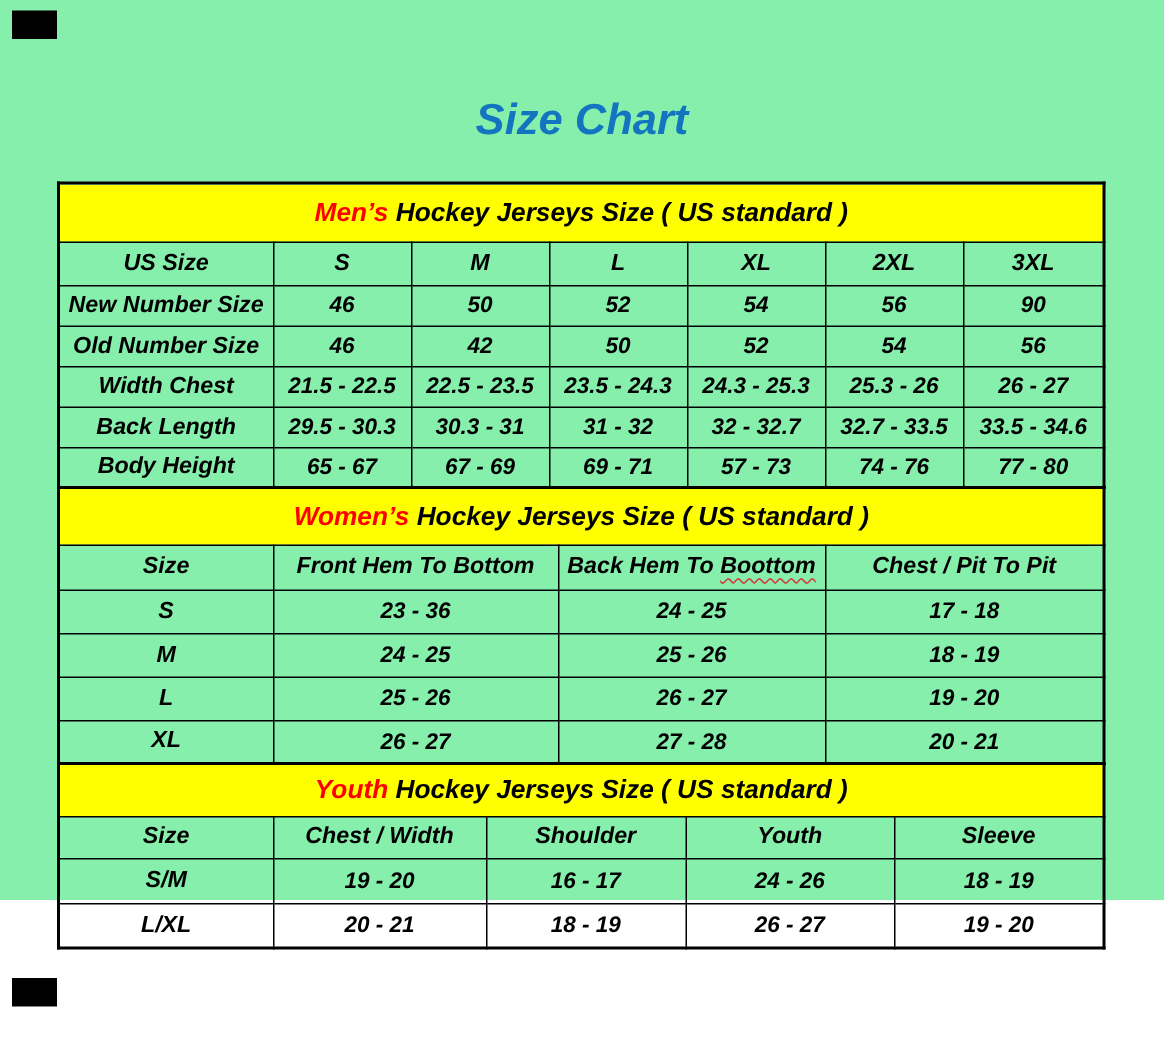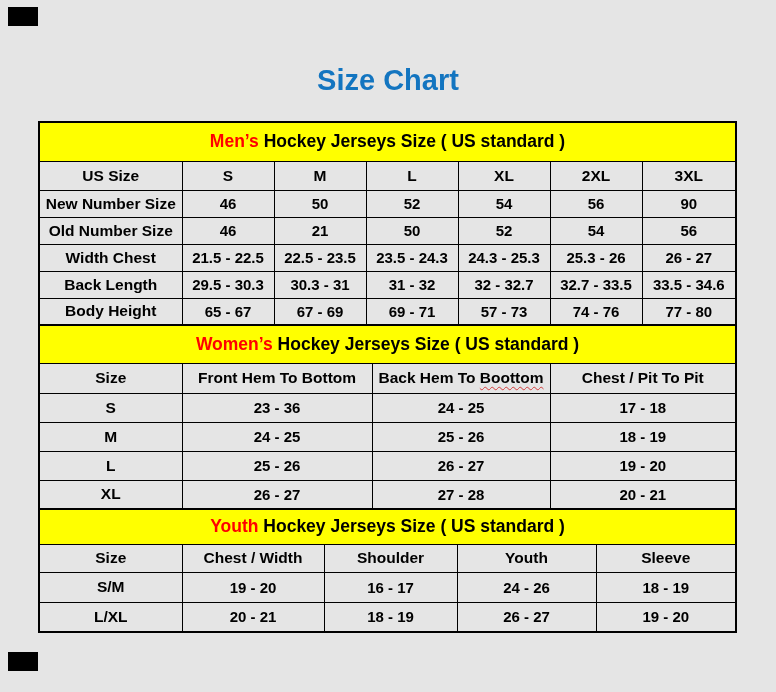--- a/index.html
+++ b/index.html
@@ -1,19 +1,19 @@
 <!DOCTYPE html>
 <html><head>
 <meta charset="utf-8">
 <style>
   * { margin:0; padding:0; box-sizing:border-box; }
   html,body { background:#ffffff; }
   body { width:776px; height:692px; overflow:hidden;
          font-family:"Liberation Sans", sans-serif; }
-  .page { position:relative; width:776px; height:692px; background:#e5e5e5; }
+  .page { position:relative; width:776px; height:600px; background:#86efac;font-style:italic; }
 
   .corner-mark { position:absolute; left:8px; width:30px; height:19px; background:#000; }
   .corner-mark.top { top:7px; }
   .corner-mark.bottom { top:652px; }
 
   .title { position:absolute; top:64px; left:0; width:776px;
            text-align:center; font-size:29px; font-weight:bold; color:#1375C0; }
 
   .tables { position:absolute; top:121px; left:38px; width:700px; }
 
@@ -82,21 +82,21 @@
             <td>46</td>
             <td>50</td>
             <td>52</td>
             <td>54</td>
             <td>56</td>
             <td>90</td>
           </tr>
           <tr class="data-row">
             <td class="row-label">Old Number Size</td>
             <td>46</td>
-            <td>21</td>
+            <td>42</td>
             <td>50</td>
             <td>52</td>
             <td>54</td>
             <td>56</td>
           </tr>
           <tr class="data-row">
             <td class="row-label">Width Chest</td>
             <td>21.5 - 22.5</td>
             <td>22.5 - 23.5</td>
             <td>23.5 - 24.3</td>

